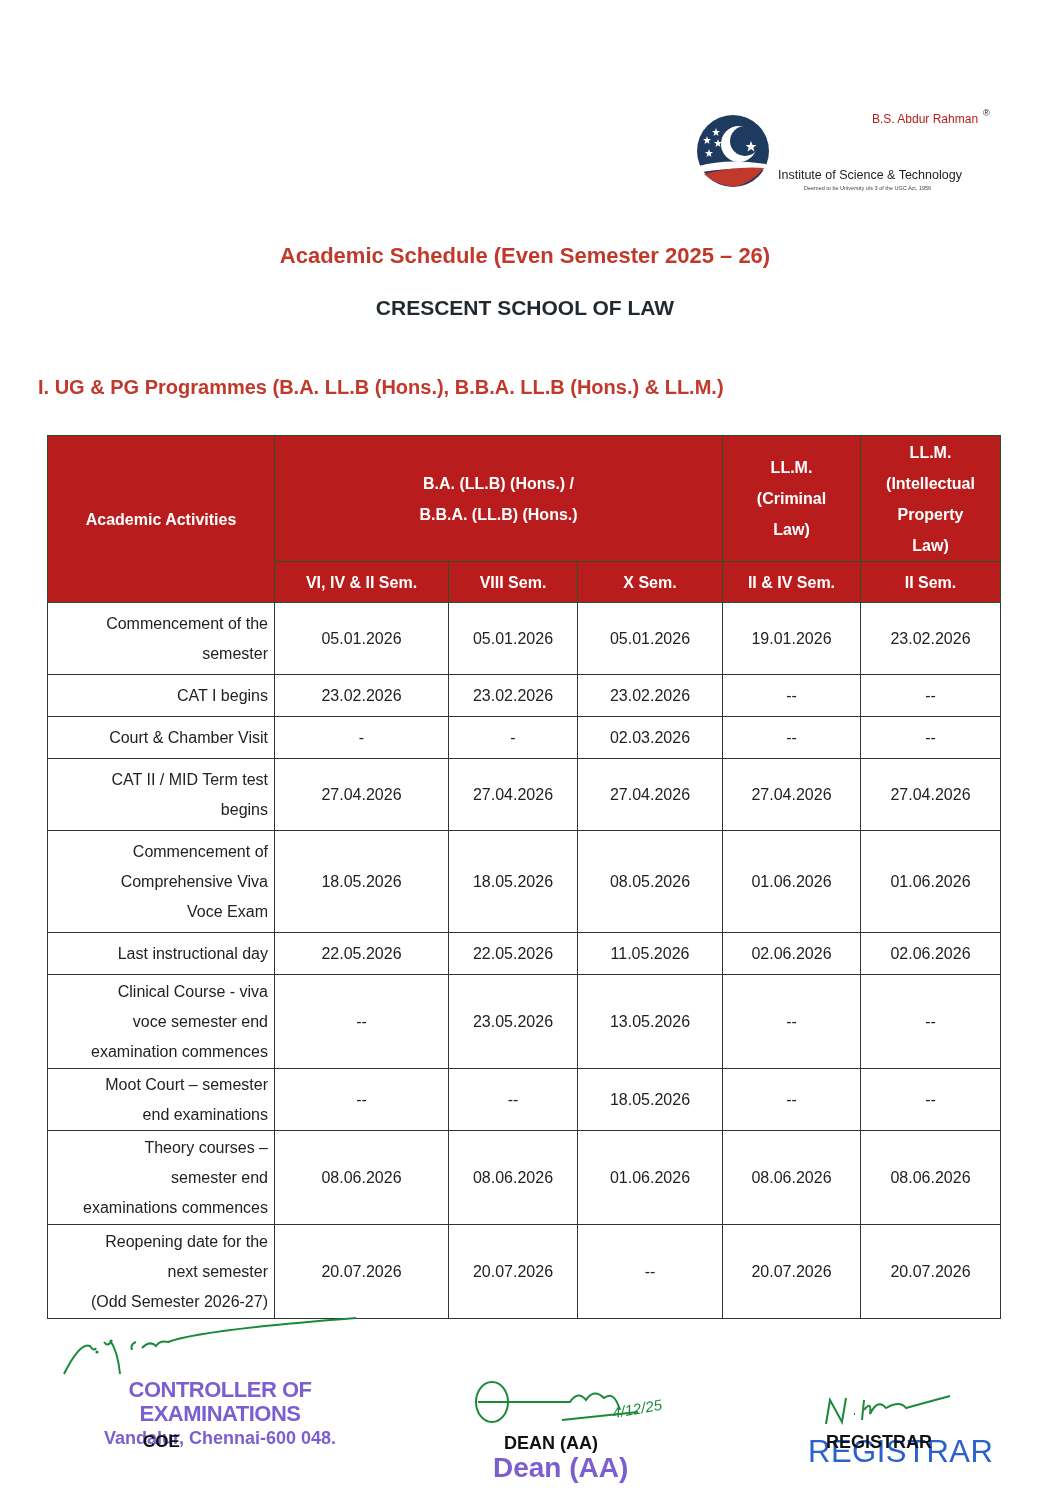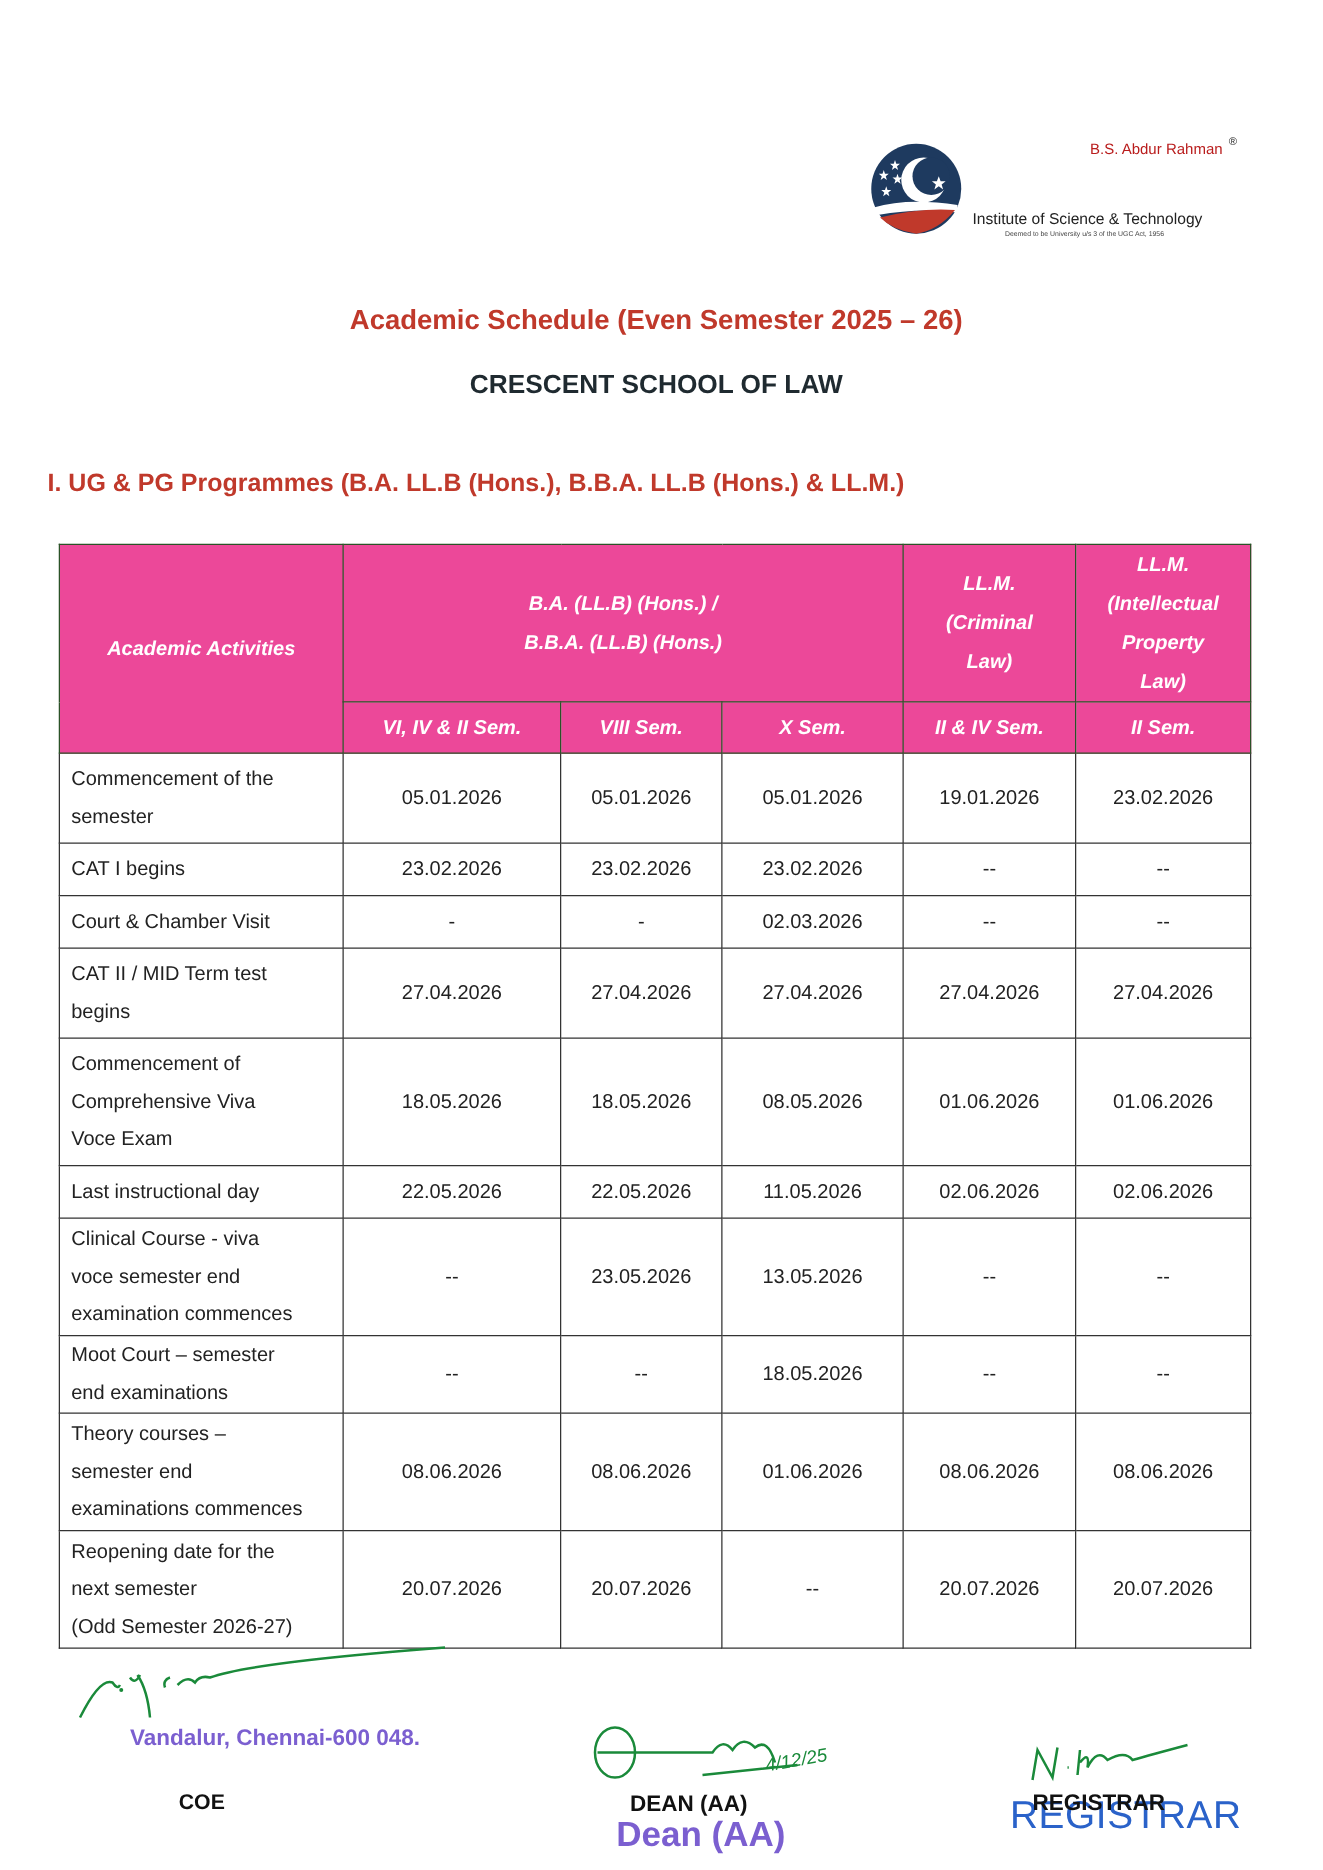--- a/index.html
+++ b/index.html
@@ -18,26 +18,26 @@
 
   .title { position: absolute; left: 0; width: 1050px; top: 243px; text-align: center;
            font-size: 22px; font-weight: bold; color: #c0392b; }
   .subtitle { position: absolute; left: 0; width: 1050px; top: 296px; text-align: center;
               font-size: 21px; font-weight: bold; color: #1f2a30; }
   .section { position: absolute; left: 38px; top: 376px; font-size: 20px; font-weight: bold; color: #c0392b; white-space: nowrap; }
 
   
   table.sched { position: absolute; left: 47px; top: 435px; width: 953px; border-collapse: collapse;
                 table-layout: fixed; font-size: 16px; }
-  table.sched th { background: #ec4899; color: #ffffff; font-weight: bold; text-align: center;
-                   border: 1px solid #2b5227; line-height: 31px; font-size: 16px; padding: 0 4px; font-style: italic; }
+  table.sched th { background: #b91c1c; color: #ffffff; font-weight: bold; text-align: center;
+                   border: 1px solid #2b5227; line-height: 31px; font-size: 16px; padding: 0 4px; }
   table.sched th.subh { border-top: 1px solid #a3a3a3; height: 40px; }
   table.sched td { border: 1px solid #333; text-align: center; vertical-align: middle; padding: 0 6px;
                    line-height: 30px; color: #222; }
-  table.sched td.act { text-align: left; padding-left: 9px; }
+  table.sched td.act { text-align: right; padding-left: 9px; }
   col.c0 { width: 227px; } col.c1 { width: 174px; } col.c2 { width: 129px; }
   col.c3 { width: 145px; } col.c4 { width: 138px; } col.c5 { width: 140px; }
 
   
   .sig { position: absolute; }
   .stamp-coe { position: absolute; left: 60px; top: 1378px; width: 320px; text-align: center;
                color: #7b5fd0; font-weight: bold; line-height: 24px; }
   .stamp-coe .l1 { font-size: 22px; letter-spacing: -0.5px; }
   .stamp-coe .l2, .stamp-coe .l3, .stamp-coe .l4 { font-size: 18px; }
   .lbl-coe { position: absolute; left: 143px; top: 1432px; font-size: 17px; font-weight: bold; color: #111; }
@@ -191,20 +191,21 @@
         <td>20.07.2026</td>
       </tr>
     </tbody>
 </table>
 
 <svg class="sig" style="left:60px; top:1312px;" width="300" height="70" viewBox="0 0 300 70">
   <path d="M4,62 Q20,30 30,34 Q34,40 36,36 M44,30 Q48,36 52,28 M50,28 Q58,40 60,62 M72,38 Q70,32 76,30 M82,36 Q90,28 96,34 Q100,28 108,30 Q140,18 296,6" fill="none" stroke="#1a8a3a" stroke-width="2"></path>
   <circle cx="37" cy="40" r="1.6" fill="#1a8a3a"></circle>
 </svg>
 <div class="stamp-coe">
+  <div class="l1">CONTROLLER OF EXAMINATIONS</div>
   <div class="l4">Vandalur, Chennai-600 048.</div>
 </div>
 <div class="lbl-coe">COE</div>
 
 <svg class="sig" style="left:470px; top:1380px;" width="200" height="50" viewBox="0 0 200 50">
   <ellipse cx="22" cy="22" rx="16" ry="20" fill="none" stroke="#1a8a3a" stroke-width="2"></ellipse>
   <path d="M8,22 L100,22 Q108,10 116,20 Q124,8 134,18 Q144,10 150,30 M92,40 L168,32" fill="none" stroke="#1a8a3a" stroke-width="2"></path>
 </svg>
 <div class="sig-date">4/12/25</div>
 <div class="lbl-dean">DEAN (AA)</div>

